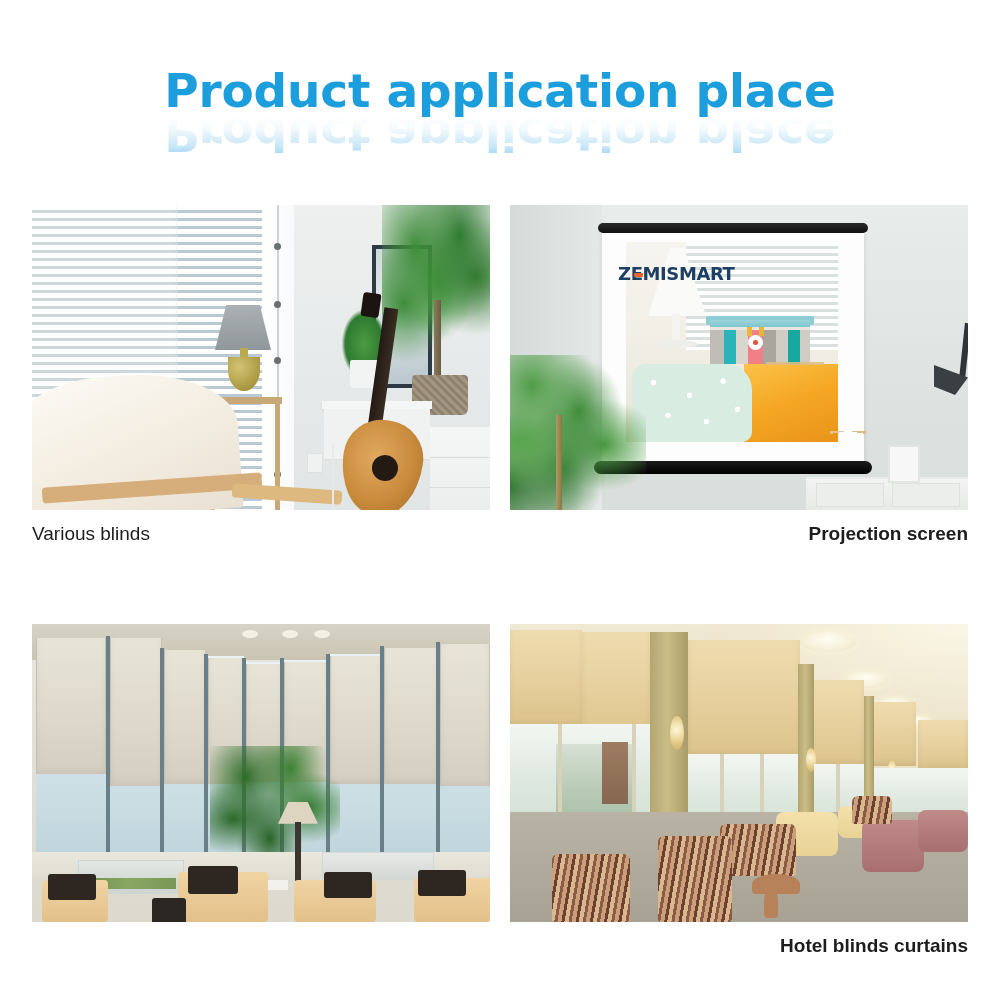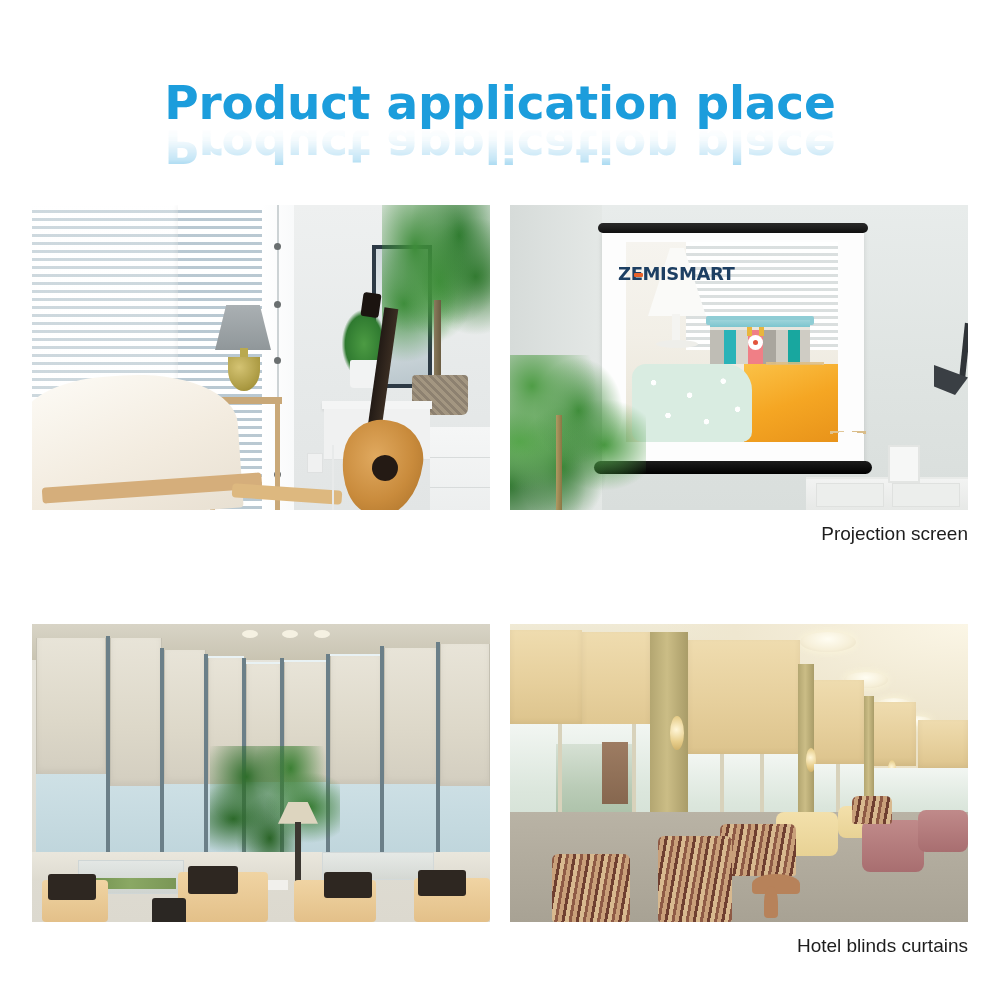--- a/index.html
+++ b/index.html
@@ -11,24 +11,23 @@
     width: 1000px;
     height: 1000px;
     font-family: "Liberation Sans", "DejaVu Sans", sans-serif;
     overflow: hidden;
     position: relative;
   }
 
   
   .title-block {
     width: 100%;
-    padding-top: 47px;
+    padding-top: 67px;
     text-align: center;
     position: relative;
-    margin-top: 32px;
   }
   .title-main {
     font-family: "DejaVu Sans", "Liberation Sans", sans-serif;
     font-size: 47px;
     font-weight: bold;
     letter-spacing: -0.2px;
     color: #1c9ddc;
     line-height: 1.0;
     display: block;
   }
@@ -73,21 +72,21 @@
   .photo.short { height: 298px; }
 
   .caption {
     font-family: "Liberation Sans", "DejaVu Sans", sans-serif;
     font-size: 19px;
     color: #1d1d1d;
     padding-top: 13px;
     line-height: 1.2;
     white-space: nowrap;
   }
-  .caption.right { text-align: right; }
+  .caption.right { text-align: right; font-weight: bold; }
   .row-gap { height: 78px; }
 
   
   .p1 { background: linear-gradient(180deg,#f4f6f7 0%, #eef1f1 100%); }
   .p1 .blinds {
     position: absolute; left: 0; top: 0; width: 245px; height: 305px;
     background:
       repeating-linear-gradient(180deg,
         rgba(255,255,255,0.98) 0px, rgba(255,255,255,0.98) 5px,
         rgba(196,209,216,0.80) 5px, rgba(196,209,216,0.80) 8px);
@@ -552,20 +551,21 @@
         <div class="guitar-neck"></div>
         <div class="guitar-head"></div>
         <div class="guitar-body"></div>
         <div class="guitar-rosette"></div>
         <div class="chair-blanket"></div>
         <div class="chair-arm"></div>
         <div class="chair-arm2"></div>
         <div class="outlet"></div>
         <div class="wire"></div>
       </div>
+      <div class="caption">Various blinds</div>
     </div>
 
     <div class="cell">
       <div class="photo p2">
         <div class="wall-l"></div>
         <div class="screen-frame"></div>
         <div class="screen-white"></div>
         <div class="screen-img">
           <div class="si-blinds"></div>
           <div class="si-lamp"></div>

